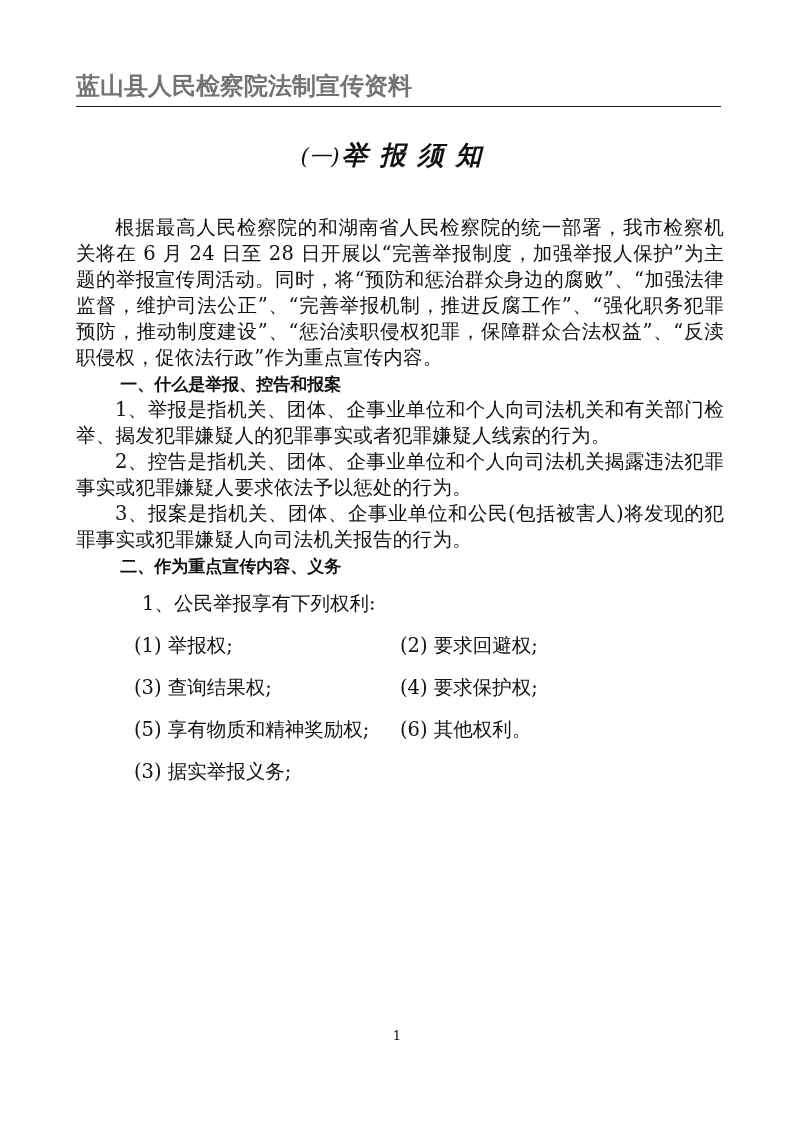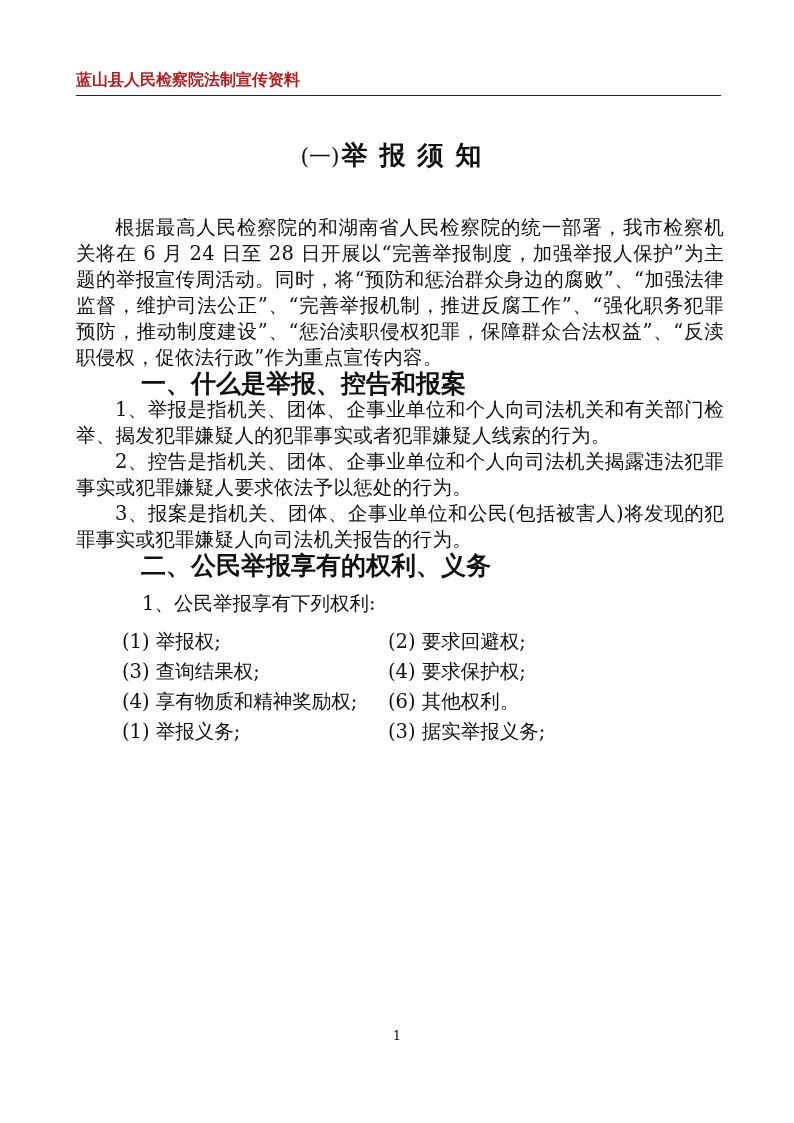--- a/index.html
+++ b/index.html
@@ -8,36 +8,36 @@
     font-family: "DejaVu Serif", "Liberation Serif", serif;
     color: #111;
   }
   .header {
     position: absolute; left: 76px; top: 70px; width: 645px;
     border-bottom: 1.5px solid #222;
     padding-bottom: 4px;
   }
   .header-title {
     font-family: "DejaVu Sans", "Liberation Sans", sans-serif;
-    font-size: 16px; font-weight: bold; letter-spacing: 0px; color: #b91c1c;
+    font-size: 24px; font-weight: bold; letter-spacing: 0px; color: #737373;
   }
   .doc-title {
     position: absolute; left: 0; width: 794px; top: 138px; text-align: center;
-    font-size: 26px; font-weight: bold;
+    font-size: 26px; font-weight: bold; font-style: italic;
   }
   .doc-title .prefix { font-weight: normal; font-size: 22px; margin-right: 2px; }
   .doc-title .w { margin: 0 12px; }
   .body {
     position: absolute; left: 76px; top: 215px; width: 648px;
     font-size: 19.5px; line-height: 26px;
   }
   .para { text-indent: 2em; margin: 0; text-align: justify; letter-spacing: 0.3px; }
-  .heading { text-indent: 2.6em; margin: 0; font-family: "DejaVu Sans", "Liberation Sans", sans-serif; font-size: 25px; font-weight: bold; }
+  .heading { text-indent: 2.6em; margin: 0; font-family: "DejaVu Sans", "Liberation Sans", sans-serif; font-size: 17px; font-weight: bold; }
   .sub { margin: 12px; padding-left: 54px; }
-  .row { display: flex; margin: 4px; padding-left: 42px; align-items: center; }
+  .row { display: flex; margin: 16px; padding-left: 42px; align-items: center; }
   .row .col1 { width: 266px; }
   .row .col2 { }
   .single { margin: 0; padding-left: 42px; }
   .page-num {
     position: absolute; left: 0; width: 794px; top: 1028px; text-align: center;
     font-size: 13px;
   }
 </style>
 </head>
 <body>
@@ -51,33 +51,32 @@
 </div>
 
 <div class="body">
   <p class="para">根据最高人民检察院的和湖南省人民检察院的统一部署，我市检察机关将在 6 月 24 日至 28 日开展以“完善举报制度，加强举报人保护”为主题的举报宣传周活动。同时，将“预防和惩治群众身边的腐败”、“加强法律监督，维护司法公正”、“完善举报机制，推进反腐工作”、“强化职务犯罪预防，推动制度建设”、“惩治渎职侵权犯罪，保障群众合法权益”、“反渎职侵权，促依法行政”作为重点宣传内容。</p>
 
   <p class="heading">一、什么是举报、控告和报案</p>
   <p class="para">1、举报是指机关、团体、企事业单位和个人向司法机关和有关部门检举、揭发犯罪嫌疑人的犯罪事实或者犯罪嫌疑人线索的行为。</p>
   <p class="para">2、控告是指机关、团体、企事业单位和个人向司法机关揭露违法犯罪事实或犯罪嫌疑人要求依法予以惩处的行为。</p>
   <p class="para">3、报案是指机关、团体、企事业单位和公民(包括被害人)将发现的犯罪事实或犯罪嫌疑人向司法机关报告的行为。</p>
 
-  <p class="heading">二、公民举报享有的权利、义务</p>
+  <p class="heading">二、作为重点宣传内容、义务</p>
   <p class="sub">1、公民举报享有下列权利:</p>
   <div class="row">
     <span class="col1">(1) 举报权;</span>
     <span class="col2">(2) 要求回避权;</span>
   </div>
   <div class="row">
     <span class="col1">(3) 查询结果权;</span>
     <span class="col2">(4) 要求保护权;</span>
   </div>
   <div class="row">
-    <span class="col1">(4) 享有物质和精神奖励权;</span>
+    <span class="col1">(5) 享有物质和精神奖励权;</span>
     <span class="col2">(6) 其他权利。</span>
   </div>
   <div class="row">
-    <span class="col1">(1) 举报义务;</span>
     <span class="col2">(3) 据实举报义务;</span>
   </div>
 </div>
 
 <div class="page-num">1</div>
 
 </body></html>

